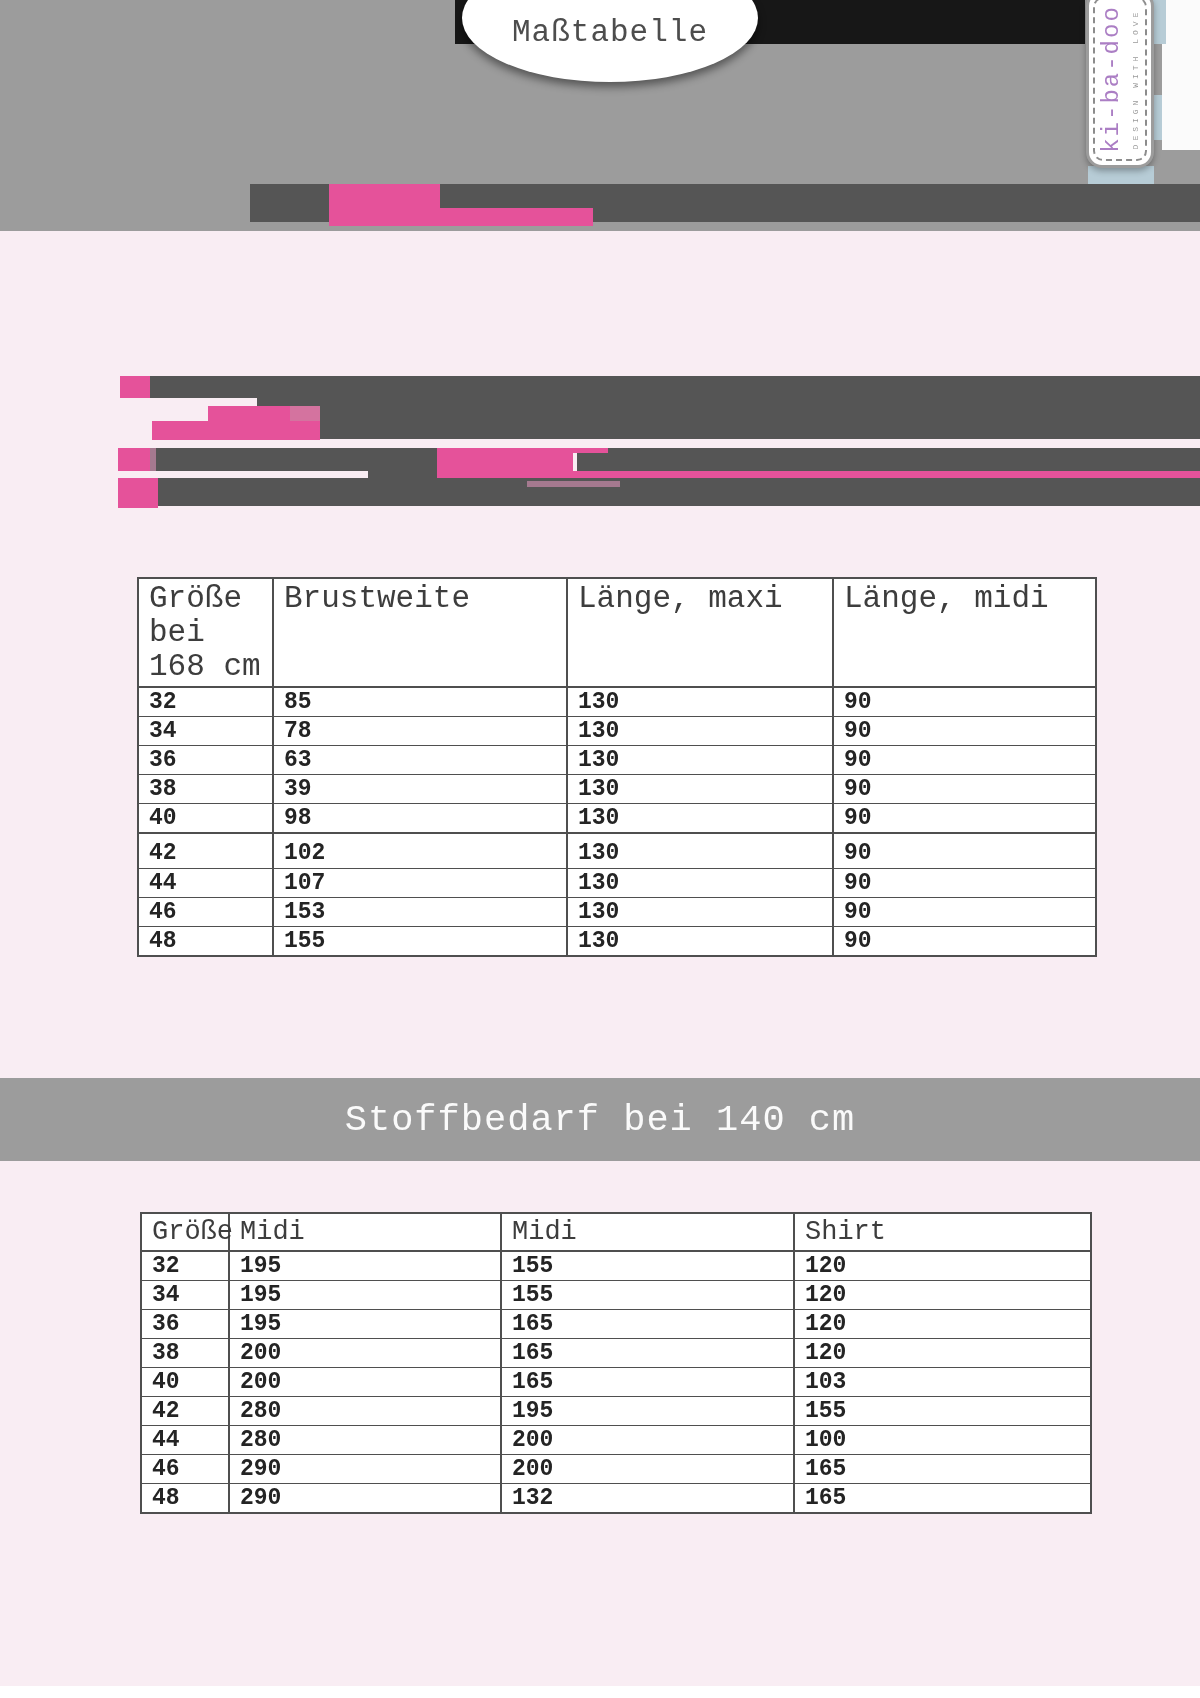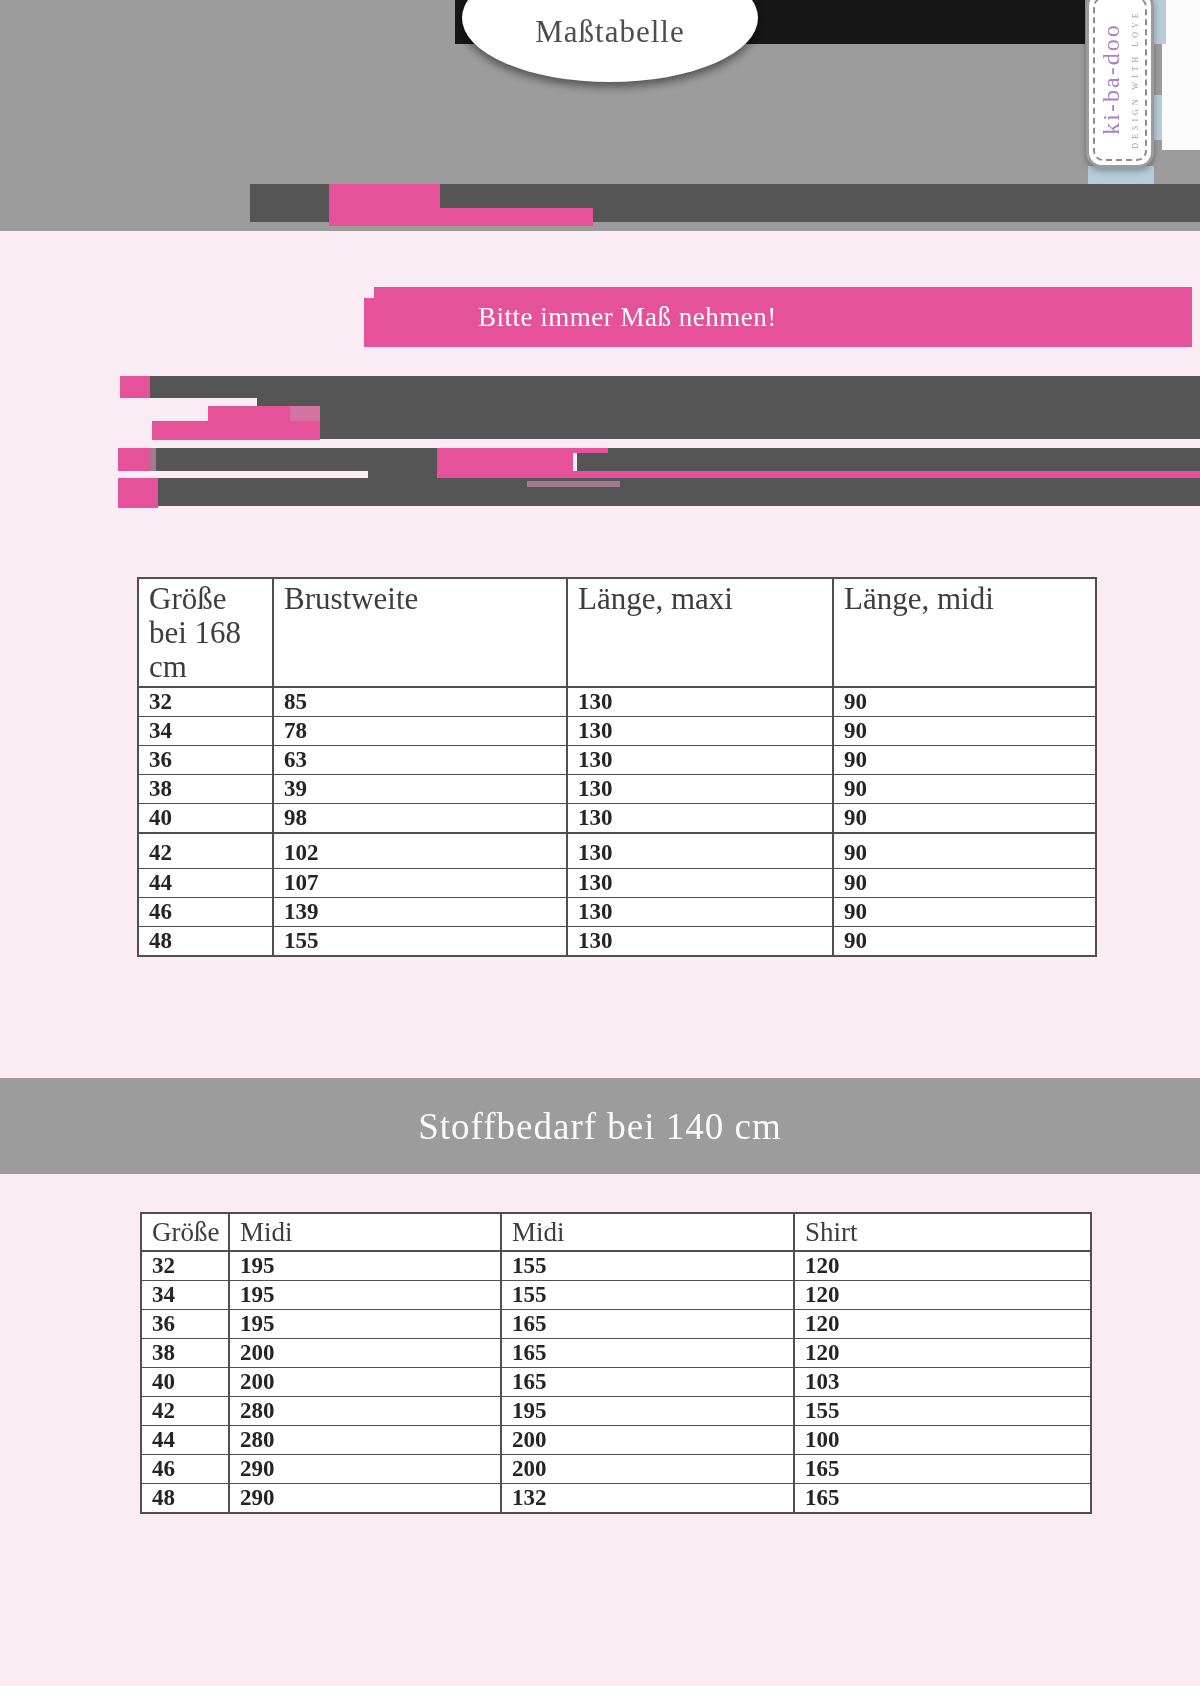--- a/index.html
+++ b/index.html
@@ -1,19 +1,19 @@
 <!DOCTYPE html>
 <html><head>
 <meta charset="utf-8">
 <style>
   * { margin:0; padding:0; box-sizing:border-box; }
   html,body { background:#e9e2e6; }
   .page {
     position:relative; width:1200px; height:1698px; overflow:hidden;
-    background:#f9edf3; font-family:Liberation Serif, serif;
+    background:#f9edf3; font-family:Liberation Mono, monospace;
   }
   
   .header-band { position:absolute; left:0; top:0; width:1200px; height:231px; background:#9c9c9c; }
   .black-bar  { position:absolute; left:455px; top:0; width:630px; height:44px; background:#171717; }
   .title-ellipse {
     position:absolute; left:462px; top:-46px; width:296px; height:128px;
     background:#ffffff; border-radius:50%;
     box-shadow:0 5px 9px rgba(0,0,0,.45);
     display:flex; align-items:center; justify-content:center; padding-top:28px;
   }
@@ -65,21 +65,21 @@
     color:#3d3d3d; padding:3px 4px 2px 10px;
   }
   .t1 th { font-size:31px; line-height:34px; height:66px; }
   .t2 th { font-size:27px; line-height:31px; height:33px; }
   td { font-size:23px; font-weight:600; color:#242424; padding:1px 4px 1px 10px; }
   .t1 td { height:29px; }
   .t2 td { height:29px; }
   .t1 tr.gap td { height:35px; padding-top:5px; border-top-width:2px; }
   
   .fabric-band {
-    position:absolute; left:0; top:1078px; width:1200px; height:96px;
+    position:absolute; left:0; top:1078px; width:1200px; height:83px;
     background:#9c9c9c; color:#fafafa; display:flex; align-items:center; justify-content:center;
     font-size:37px; letter-spacing:1px;
   }
   .bottom-strip { position:absolute; left:0; top:1686px; width:1200px; height:12px; background:#ffffff; }
 </style>
 </head>
 <body>
 
 <div class="page">
 
@@ -99,23 +99,20 @@
   <div class="title-ellipse">
     <span>Maßtabelle</span>
   </div>
 
   <div class="badge">
     <div class="badge-inner"></div>
     <div class="badge-brand">ki-ba-doo</div>
     <div class="badge-tagline">DESIGN WITH LOVE</div>
   </div>
 
-  <div class="notice-banner">
-    <span>Bitte immer Maß nehmen!</span>
-  </div>
   <div class="notice-notch"></div>
 
   <div class="rd pink" style="left:120px; top:376px; width:30px;  height:22px;"></div>
   <div class="rd dark" style="left:150px; top:376px; width:1050px; height:22px;"></div>
   <div class="rd dark" style="left:257px; top:398px; width:943px; height:41px;"></div>
   <div class="rd pink" style="left:208px; top:406px; width:82px;  height:16px;"></div>
   <div class="rd pink2" style="left:290px; top:406px; width:30px;  height:16px;"></div>
   <div class="rd pink" style="left:152px; top:421px; width:168px; height:19px;"></div>
 
   <div class="rd pink" style="left:118px; top:448px; width:32px;  height:23px;"></div>
@@ -185,21 +182,21 @@
             <td>90</td>
           </tr>
           <tr>
             <td>44</td>
             <td>107</td>
             <td>130</td>
             <td>90</td>
           </tr>
           <tr>
             <td>46</td>
-            <td>139</td>
+            <td>153</td>
             <td>130</td>
             <td>90</td>
           </tr>
           <tr>
             <td>48</td>
             <td>155</td>
             <td>130</td>
             <td>90</td>
           </tr>
         </tbody>

